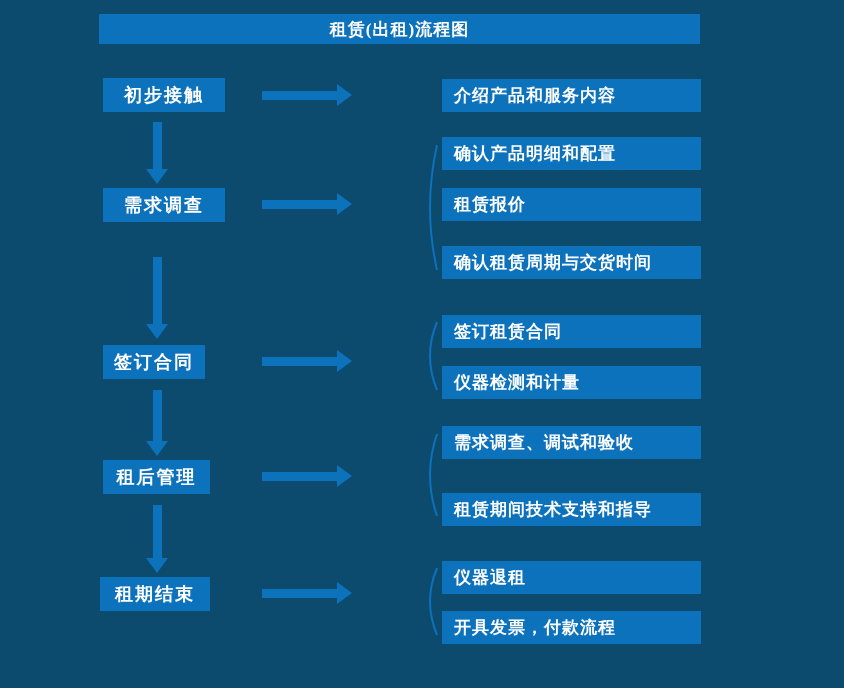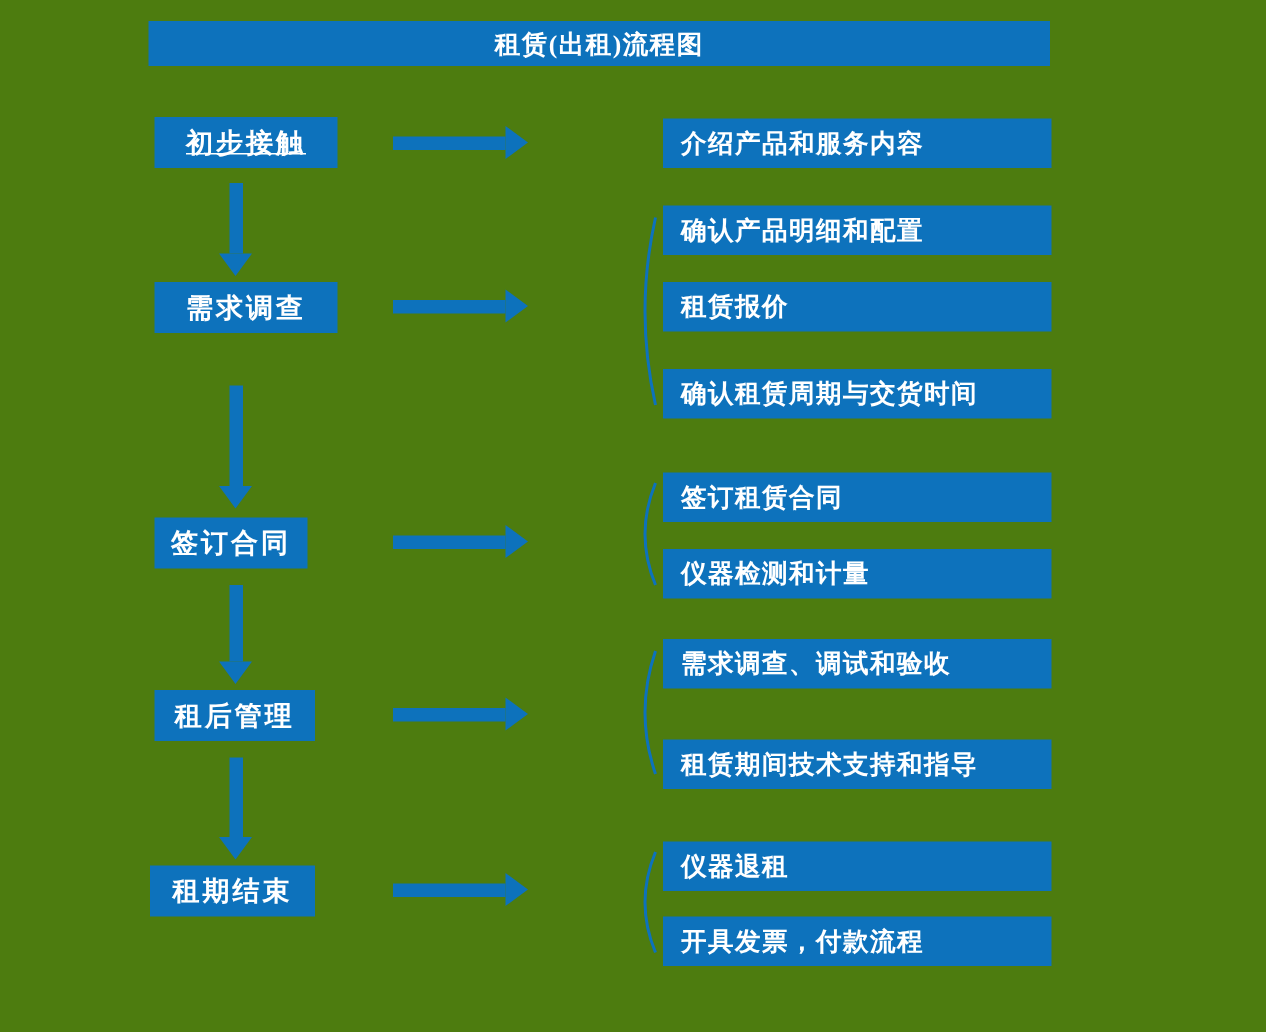--- a/index.html
+++ b/index.html
@@ -3,21 +3,21 @@
 <meta charset="utf-8">
 <style>
   * { margin: 0; padding: 0; box-sizing: border-box; }
   html, body { background: #ffffff; }
   body { font-family: "Liberation Serif", "DejaVu Serif", serif; }
 
   .canvas {
     position: relative;
     width: 844px;
     height: 688px;
-    background: #4d7c0f;
+    background: #0c4a6e;
     overflow: hidden;
   }
 
   .title-bar {
     position: absolute;
     left: 99px; top: 14px;
     width: 601px; height: 30px;
     background: #0d72bc;
     color: #ffffff;
     font-weight: bold;
@@ -71,21 +71,21 @@
   .bracket { position: absolute; }
   .bracket svg { display: block; }
 </style>
 </head>
 <body>
 
 <div class="canvas">
 
   <div class="title-bar">租赁(出租)流程图</div>
 
-  <div class="box stage" style="left:103px; top:78px;  width:122px;text-decoration:underline;">初步接触</div>
+  <div class="box stage" style="left:103px; top:78px;  width:122px;">初步接触</div>
   <div class="box stage" style="left:103px; top:188px; width:122px;">需求调查</div>
   <div class="box stage" style="left:103px; top:345px; width:102px;">签订合同</div>
   <div class="box stage" style="left:103px; top:460px; width:107px;">租后管理</div>
   <div class="box stage" style="left:100px; top:577px; width:110px;">租期结束</div>
 
   <div class="arrow-down" style="left:146px; top:122px; height:62px;">
     <div class="shaft"></div>
     <div class="head"></div>
   </div>
   <div class="arrow-down" style="left:146px; top:257px; height:82px;">

